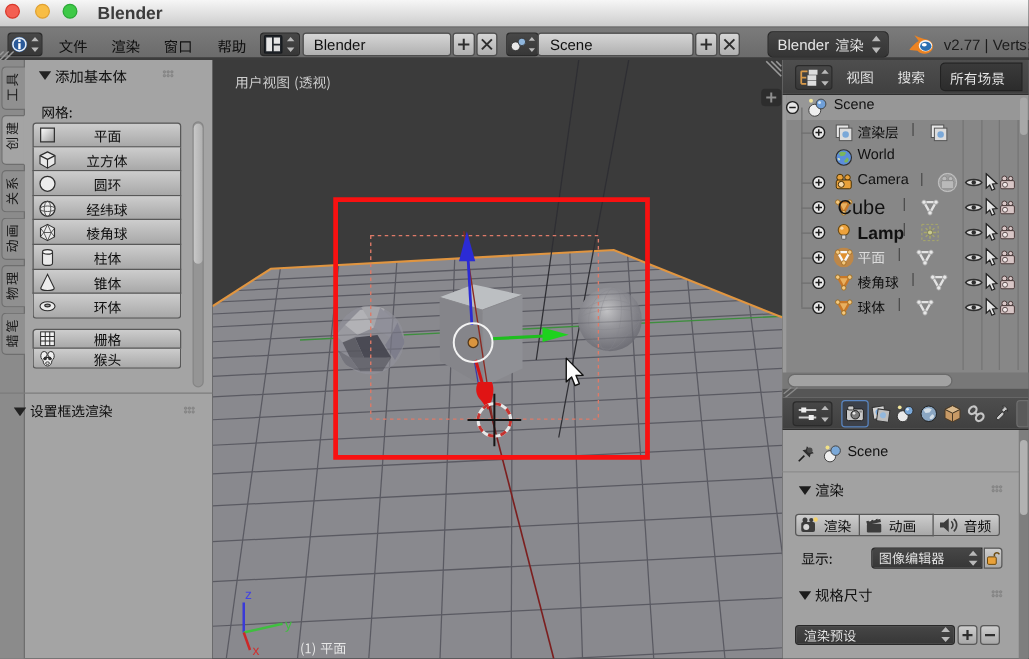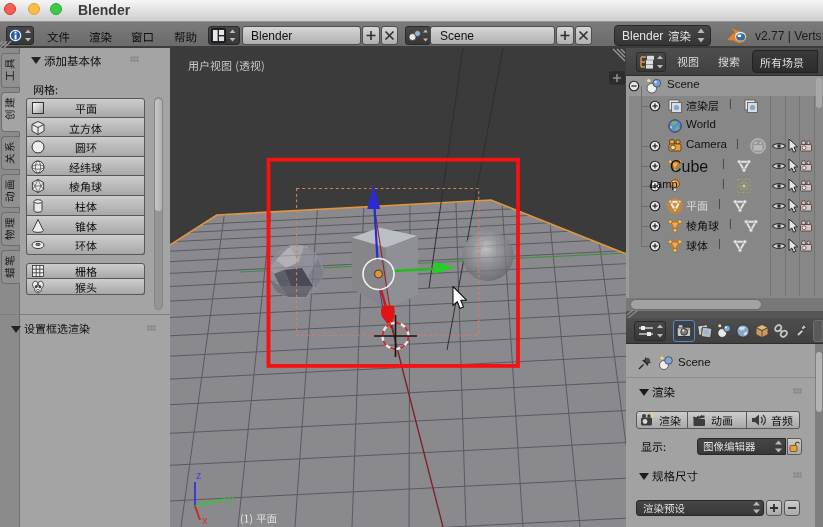--- a/index.html
+++ b/index.html
@@ -505,21 +505,21 @@
       <circle cx="12.8" cy="3.7" r="1.8" fill="#e8e8e8" stroke="#9a9a9a" stroke-width="0.7"></circle>
       <circle cx="8" cy="12.3" r="1.8" fill="#e8e8e8" stroke="#9a9a9a" stroke-width="0.7"></circle>
     </svg><div class="abs" style="left:641px;top:186px;width:9px;height:1px;background:#6f6f6f;"></div><svg class="abs" style="left:649px;top:180px" width="12" height="12" viewBox="0 0 12 12">
       <circle cx="6" cy="6" r="4.7" fill="#e6e6e6" stroke="#1e1e1e" stroke-width="1.1"></circle>
       <path d="M3.4 6 H8.6" stroke="#1e1e1e" stroke-width="1.2"></path>
       <path d="M6 3.4 V8.6" stroke="#1e1e1e" stroke-width="1.2"></path>
     </svg><svg class="abs" style="left:667px;top:178px" width="16" height="16" viewBox="0 0 16 16">
       <circle cx="8" cy="6" r="4.4" fill="#eda23c" stroke="#6b4a12" stroke-width="0.9"></circle>
       <circle cx="6.5" cy="4.5" r="1.3" fill="#f8d9a8"></circle>
       <rect x="6.3" y="10" width="3.4" height="3.4" rx="0.8" fill="#d9d9d9" stroke="#555" stroke-width="0.7"></rect>
-    </svg><div class="txt" style="left:650px;top:178px;font-size:11px;color:#111;">Lamp</div><div class="txt" style="left:722px;top:177px;font-size:11px;color:#444;">|</div><svg class="abs" style="left:736px;top:178px" width="16" height="16" viewBox="0 0 16 16">
+    </svg><div class="txt" style="left:686px;top:178px;font-size:14px;color:#111;font-weight:bold;">Lamp</div><div class="txt" style="left:722px;top:177px;font-size:11px;color:#444;">|</div><svg class="abs" style="left:736px;top:178px" width="16" height="16" viewBox="0 0 16 16">
       <rect x="1.5" y="1.5" width="13" height="13" fill="none" stroke="#a8a868" stroke-width="0.8" stroke-dasharray="2,1.6"></rect>
       <circle cx="8" cy="8" r="2" fill="#c9c98f" stroke="#77774a" stroke-width="0.6"></circle>
       <g stroke="#a8a868" stroke-width="1.1">
         <path d="M8 3 V5.5 M8 10.5 V13 M3 8 H5.5 M10.5 8 H13 M4.5 4.5 L6 6 M10 10 L11.5 11.5 M11.5 4.5 L10 6 M6 10 L4.5 11.5"></path>
       </g>
     </svg><div class="abs" style="left:641px;top:206px;width:9px;height:1px;background:#6f6f6f;"></div><svg class="abs" style="left:649px;top:200px" width="12" height="12" viewBox="0 0 12 12">
       <circle cx="6" cy="6" r="4.7" fill="#e6e6e6" stroke="#1e1e1e" stroke-width="1.1"></circle>
       <path d="M3.4 6 H8.6" stroke="#1e1e1e" stroke-width="1.2"></path>
       <path d="M6 3.4 V8.6" stroke="#1e1e1e" stroke-width="1.2"></path>
     </svg><svg class="abs" style="left:667px;top:198px" width="16" height="16" viewBox="0 0 16 16">

